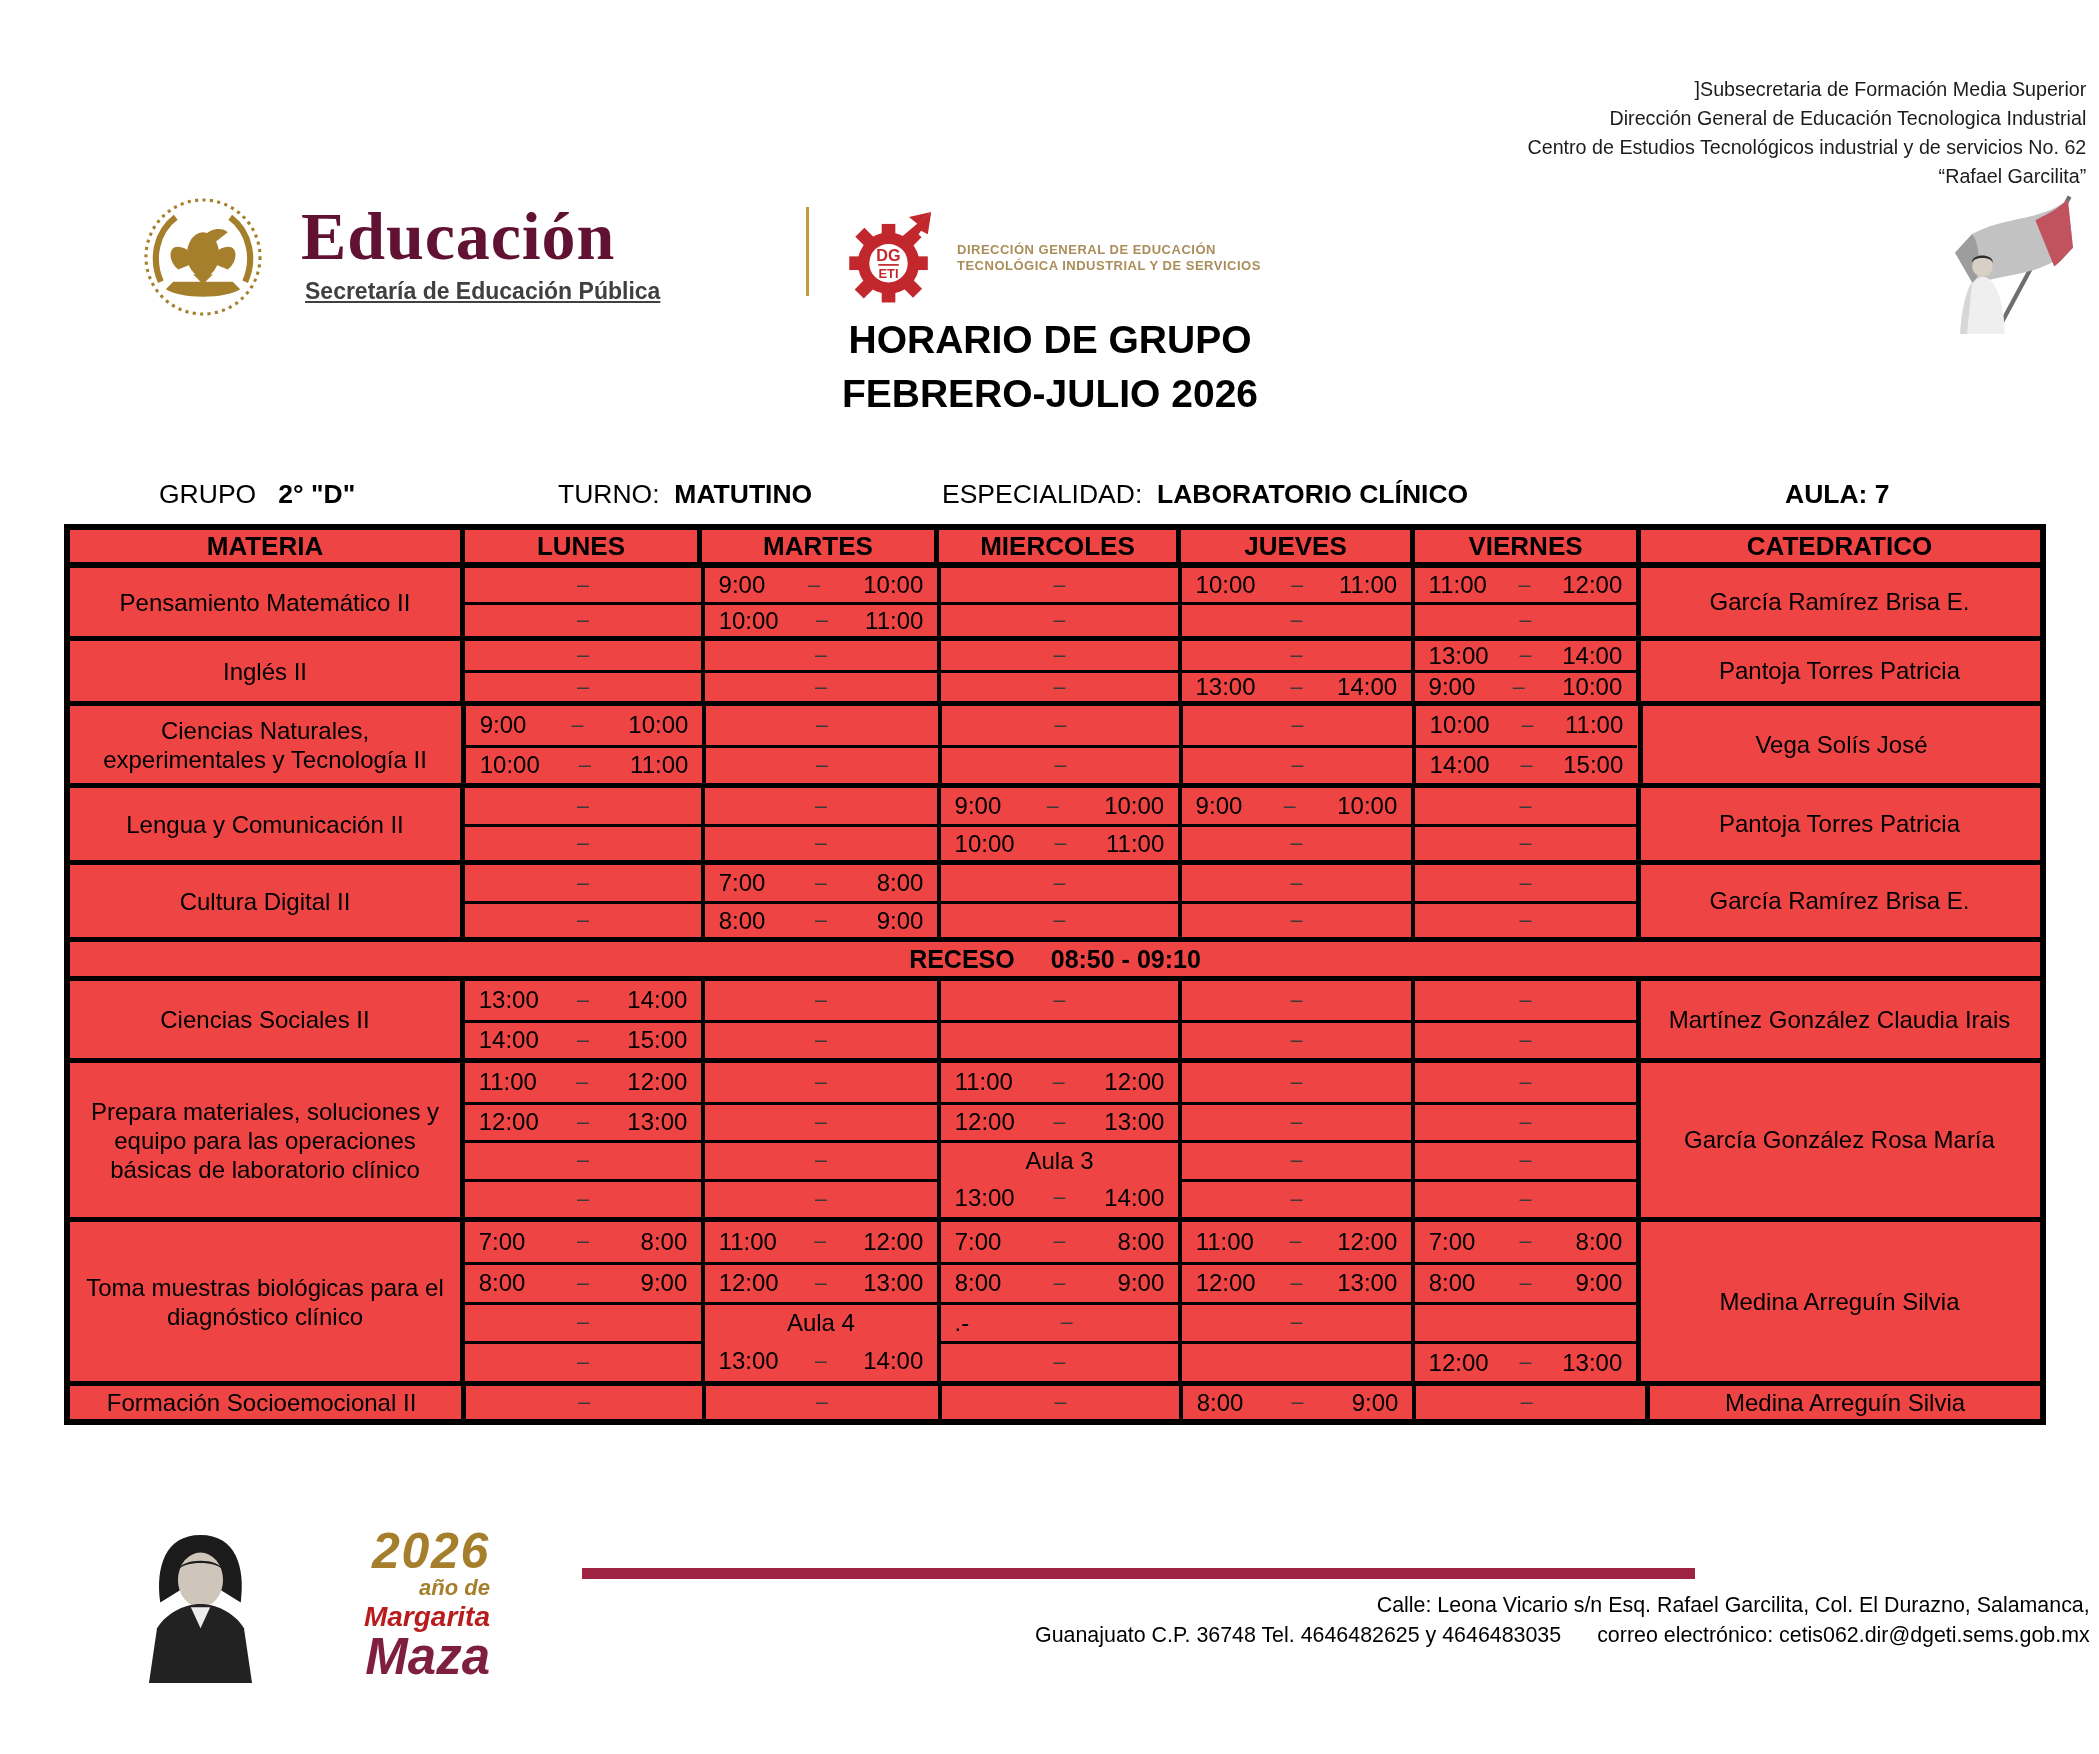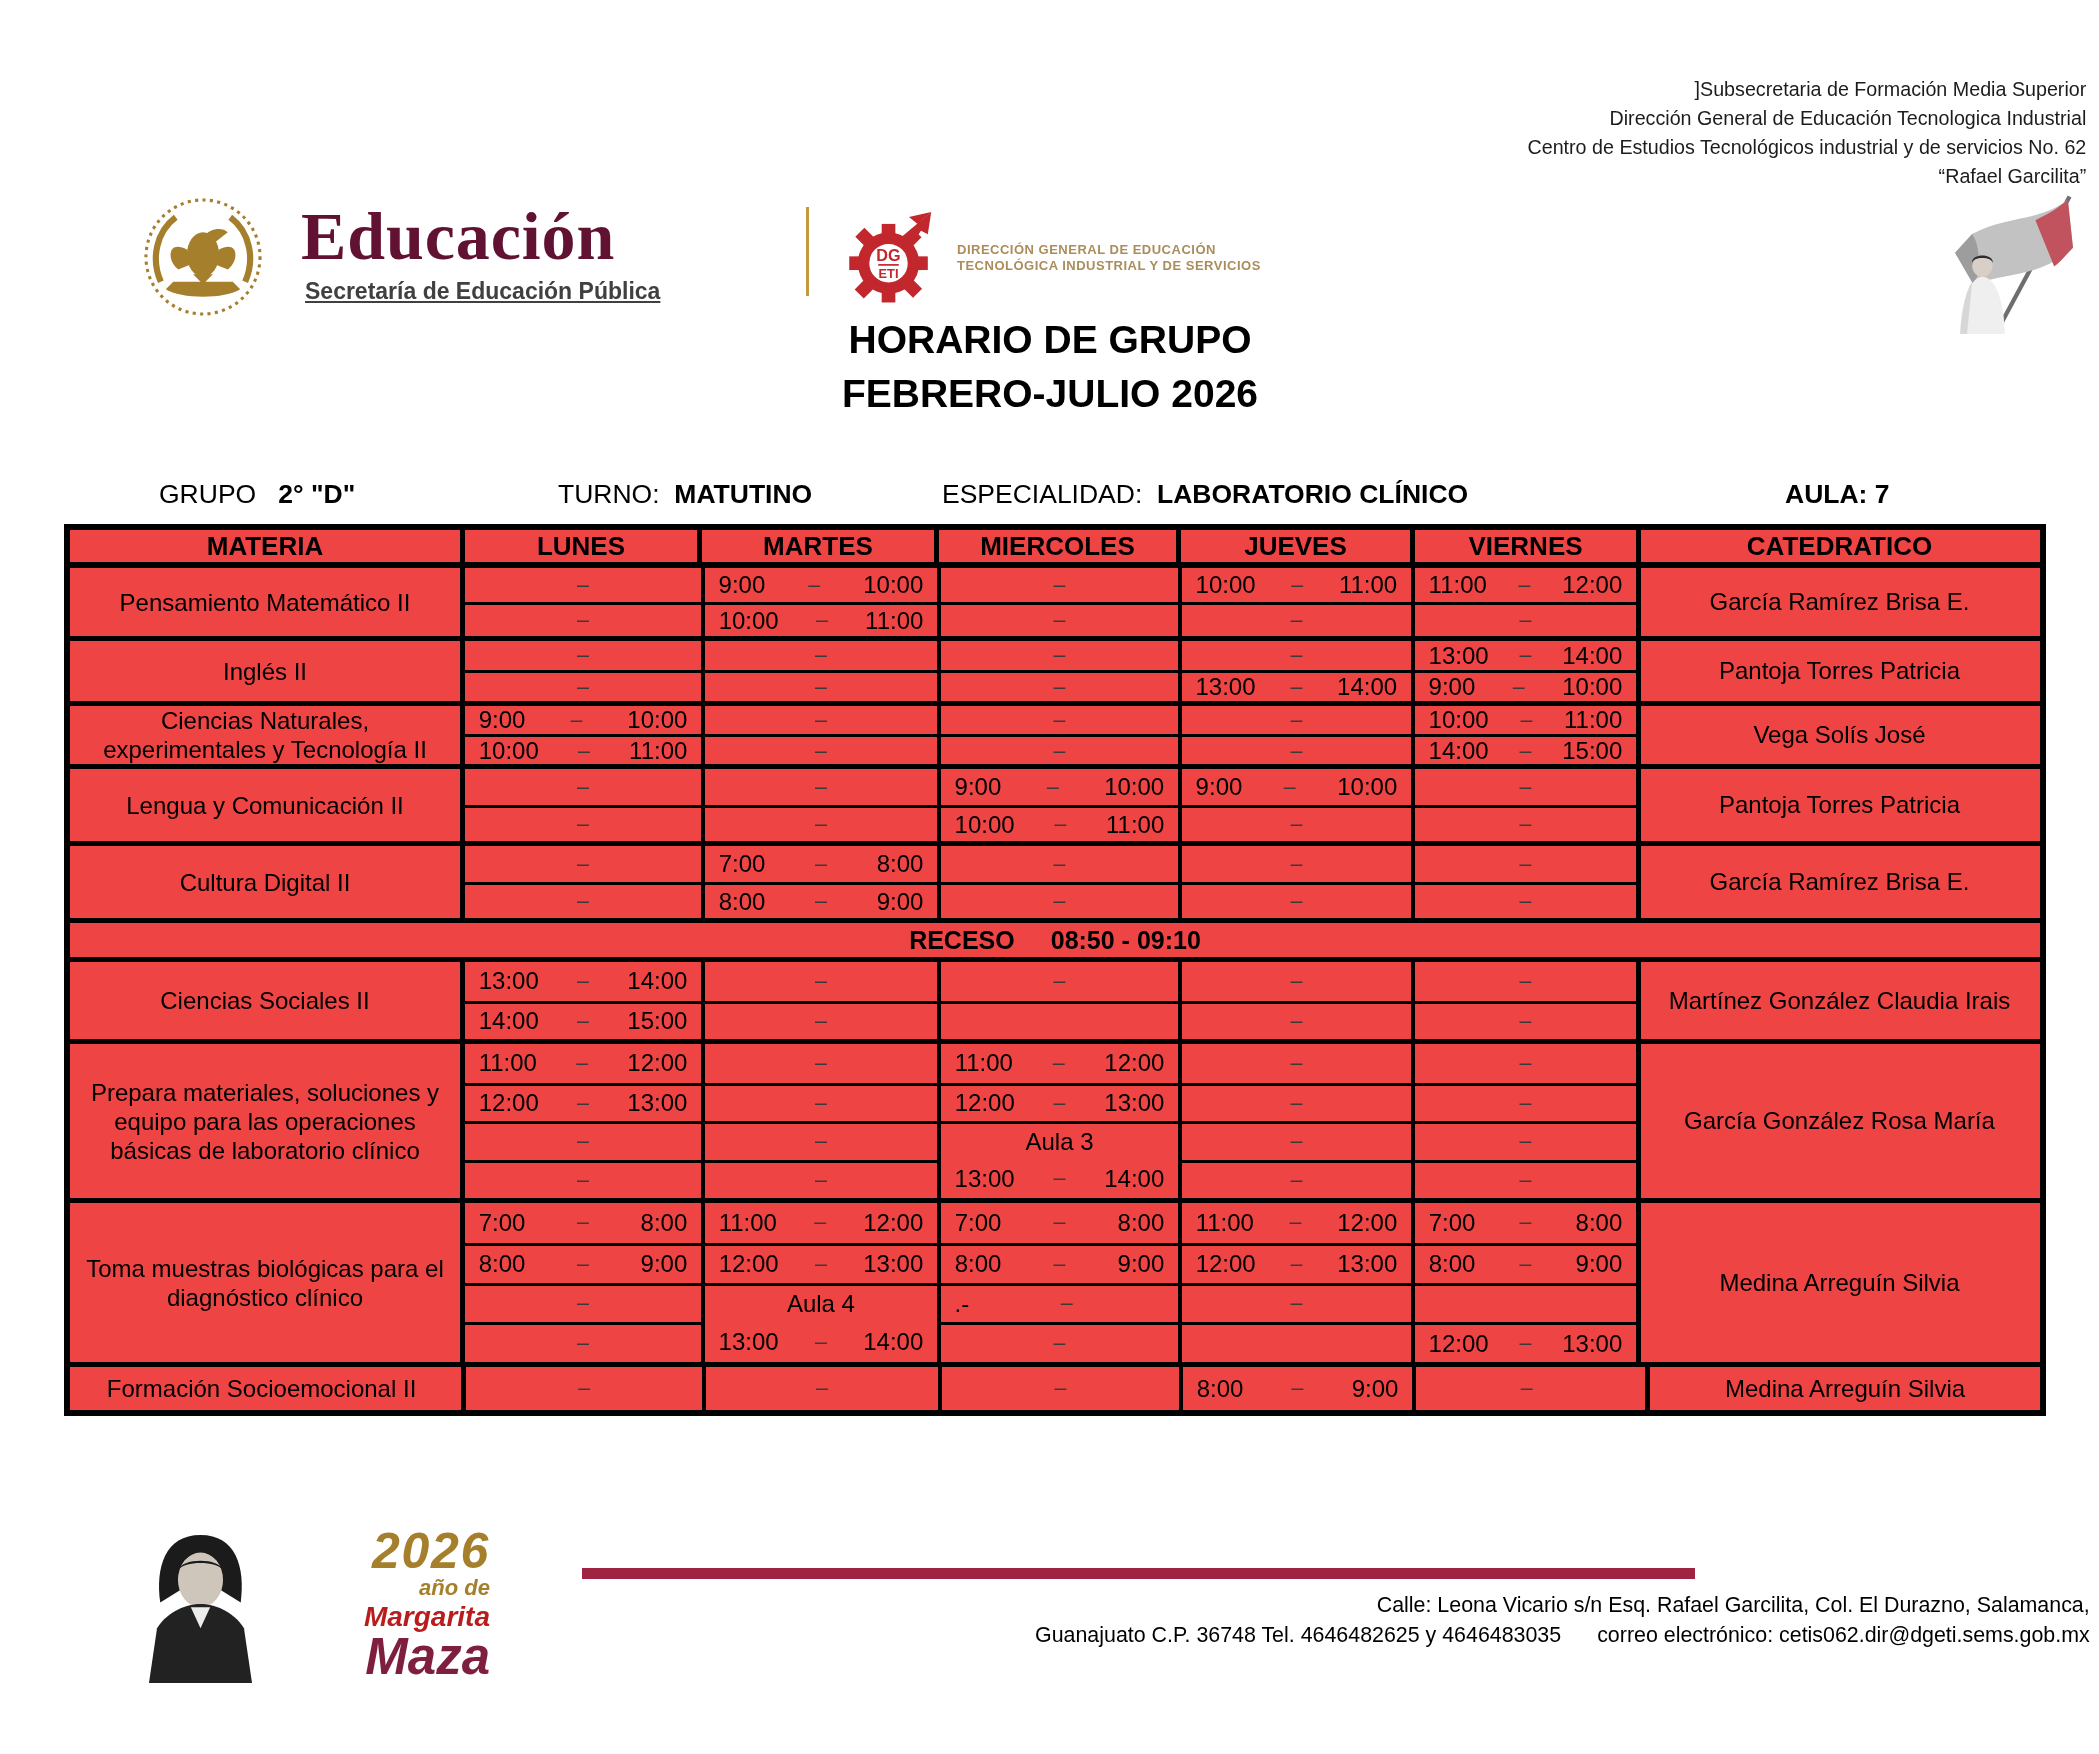--- a/index.html
+++ b/index.html
@@ -257,21 +257,21 @@
             </div>
             <div class="dc c4 bt range">
               <span>9:00</span>
               <span class="dash">–</span>
               <span>10:00</span>
             </div>
           </div>
         </div>
         <div class="cat">Pantoja Torres Patricia</div>
       </div>
-      <div class="blk" style="height: 63px;">
+      <div class="blk" style="height: 82px; justify-content: space-between;">
         <div class="materia">Ciencias Naturales, experimentales y Tecnología II</div>
         <div class="days">
           <div class="dayrow">
             <div class="dc c0 range">
               <span>9:00</span>
               <span class="dash">–</span>
               <span>10:00</span>
             </div>
             <div class="dc c1">
               <span class="dash">–</span>
@@ -617,21 +617,21 @@
             <div class="dc c3 bt"></div>
             <div class="dc c4 bt range">
               <span>12:00</span>
               <span class="dash">–</span>
               <span>13:00</span>
             </div>
           </div>
         </div>
         <div class="cat">Medina Arreguín Silvia</div>
       </div>
-      <div class="blk" style="height: 48px; gap: 8px;">
+      <div class="blk" style="height: 38px; gap: 8px;">
         <div class="materia">Formación Socioemocional II</div>
         <div class="days">
           <div class="dayrow">
             <div class="dc c0">
               <span class="dash">–</span>
             </div>
             <div class="dc c1">
               <span class="dash">–</span>
             </div>
             <div class="dc c2">

